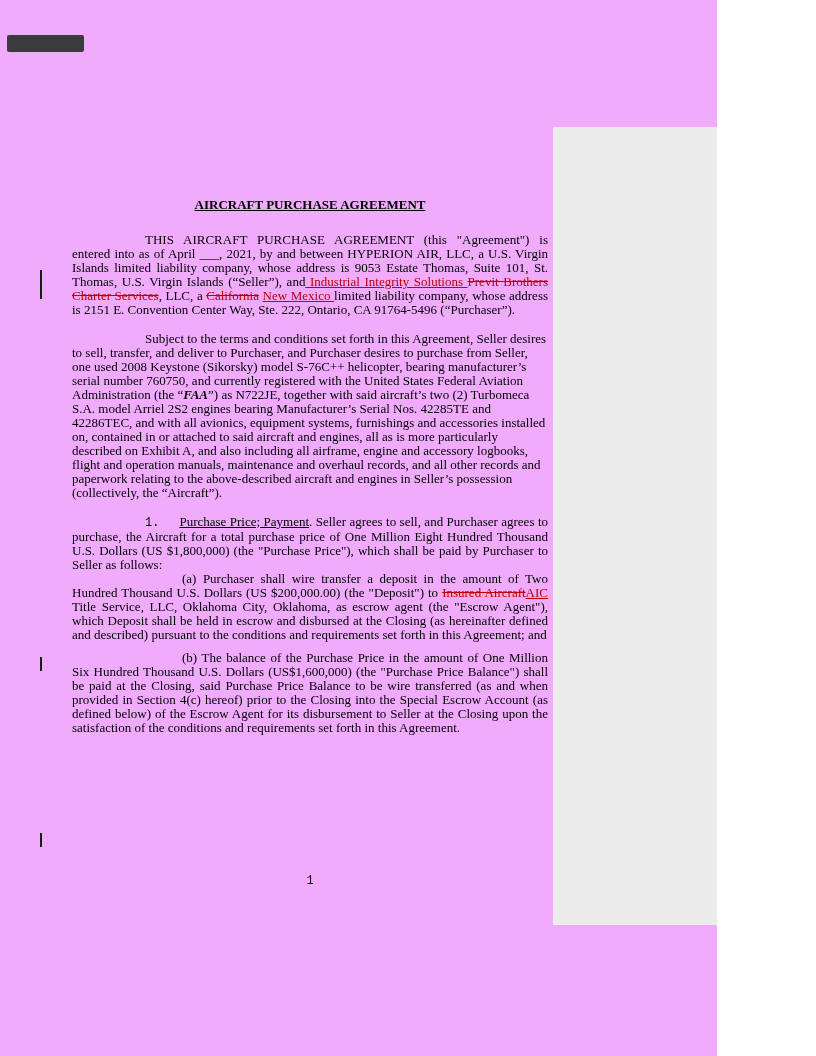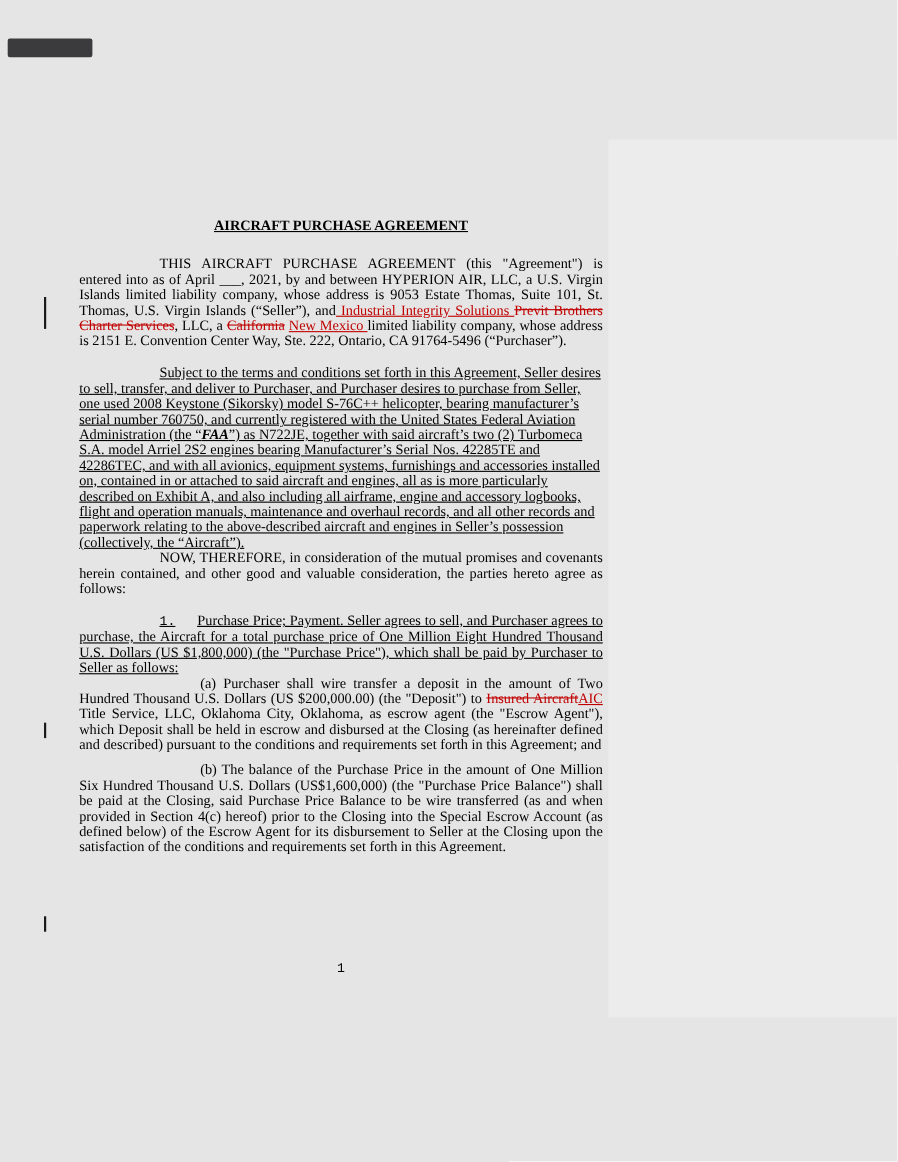--- a/index.html
+++ b/index.html
@@ -2,23 +2,23 @@
 <html style="--rev: #c00000; --markup-bg: #ececec;"><head>
 <meta charset="utf-8">
 <style>
   html, body {
     margin: 0;
     padding: 0;
     background: #ffffff;
   }
   .page {
     position: relative;
-    width: 816px;
+    width: 717px;
     height: 1056px;
-    background: #e5e5e5;
+    background: #f0abfc;
     overflow: hidden;
     font-family: "Liberation Serif", "DejaVu Serif", serif;
     font-size: 13px;
     line-height: 14px;
     color: #000000;
   }
   .dark-box {
     position: absolute;
     left: 7px;
     top: 35px;
@@ -60,21 +60,21 @@
   .para {
     margin: 0;
   }
   .align-justify { text-align: justify; }
   .align-left    { text-align: left; }
   .align-center  { text-align: center; }
   .indent-none   { text-indent: 0; }
   .indent-med    { text-indent: 73px; }
   .indent-large  { text-indent: 110px; }
   .space-s { margin-top: 9px; }
-  .space-m { margin-top: 15px; text-decoration: underline; }
+  .space-m { margin-top: 15px; }
   .space-l { }
   .run-n   {}
   .run-del { color: var(--rev, #c00000); text-decoration: line-through; }
   .run-ins { color: var(--rev, #c00000); text-decoration: underline; }
   .run-u   { text-decoration: underline; }
   .run-bi  { font-weight: bold; font-style: italic; }
   .run-mono {
     font-family: "Liberation Mono", "DejaVu Sans Mono", monospace;
     font-size: 12px;
   }
@@ -100,21 +100,20 @@
 
   <div class="change-bar bar1"></div>
   <div class="change-bar bar2"></div>
   <div class="change-bar bar3"></div>
 
   <div class="content">
     <h1 class="doc-title">AIRCRAFT PURCHASE AGREEMENT</h1>
     <div id="paragraphs">
         <p class="para align-justify indent-med space-l"><span class="run-n">THIS AIRCRAFT PURCHASE AGREEMENT (this "Agreement") is entered into as of April ___, 2021, by and between HYPERION AIR, LLC, a U.S. Virgin Islands limited liability company, whose address is 9053 Estate Thomas, Suite 101, St. Thomas, U.S. Virgin Islands (“Seller”), and</span><span class="run-ins"> Industrial Integrity Solutions </span><span class="run-del">Previt Brothers Charter Services</span><span class="run-n">, LLC, a </span><span class="run-del">California</span><span class="run-n"> </span><span class="run-ins">New Mexico </span><span class="run-n">limited liability company, whose address is 2151 E. Convention Center Way, Ste. 222, Ontario, CA 91764-5496 (“Purchaser”).</span></p>
         <p class="para align-left indent-med space-m"><span class="run-n">Subject to the terms and conditions set forth in this Agreement, Seller desires to sell, transfer, and deliver to Purchaser, and Purchaser desires to purchase from Seller, one used 2008 Keystone (Sikorsky) model S-76C++ helicopter, bearing manufacturer’s serial number 760750, and currently registered with the United States Federal Aviation Administration (the “</span><span class="run-bi">FAA</span><span class="run-n">”) as N722JE, together with said aircraft’s two (2) Turbomeca S.A. model Arriel 2S2 engines bearing Manufacturer’s Serial Nos. 42285TE and 42286TEC, and with all avionics, equipment systems, furnishings and accessories installed on, contained in or attached to said aircraft and engines, all as is more particularly described on Exhibit A, and also including all airframe, engine and accessory logbooks, flight and operation manuals, maintenance and overhaul records, and all other records and paperwork relating to the above-described aircraft and engines in Seller’s possession (collectively, the “Aircraft”).</span></p>
-        <p class="para align-justify indent-med space-l"><span class="run-n">NOW, THEREFORE, in consideration of the mutual promises and covenants herein contained, and other good and valuable consideration, the parties hereto agree as follows:</span></p>
         <p class="para align-justify indent-med space-m"><span class="run-mono">1.</span><span class="run-tab"></span><span class="run-u">Purchase Price; Payment</span><span class="run-n">.  Seller agrees to sell, and Purchaser agrees to purchase, the Aircraft for a total purchase price of One Million Eight Hundred Thousand U.S. Dollars (US $1,800,000) (the "Purchase Price"), which shall be paid by Purchaser to Seller as follows:</span></p>
         <p class="para align-justify indent-large space-l"><span class="run-n">(a) Purchaser shall wire transfer a deposit in the amount of Two Hundred Thousand U.S. Dollars (US $200,000.00) (the "Deposit") to </span><span class="run-del">Insured Aircraft</span><span class="run-ins">AIC</span><span class="run-n"> Title Service, LLC, Oklahoma City, Oklahoma, as escrow agent (the "Escrow Agent"), which Deposit shall be held in escrow and disbursed at the Closing (as hereinafter defined and described) pursuant to the conditions and requirements set forth in this Agreement; and</span></p>
         <p class="para align-justify indent-large space-s"><span class="run-n">(b) The balance of the Purchase Price in the amount of One Million Six Hundred Thousand U.S. Dollars (US$1,600,000) (the "Purchase Price Balance") shall be paid at the Closing, said Purchase Price Balance to be wire transferred (as and when provided in Section 4(c) hereof) prior to the Closing into the Special Escrow Account (as defined below) of the Escrow Agent for its disbursement to Seller at the Closing upon the satisfaction of the conditions and requirements set forth in this Agreement.</span></p>
       </div>
   </div>
 
   <div class="page-number">1</div>
 
 </div>
 

